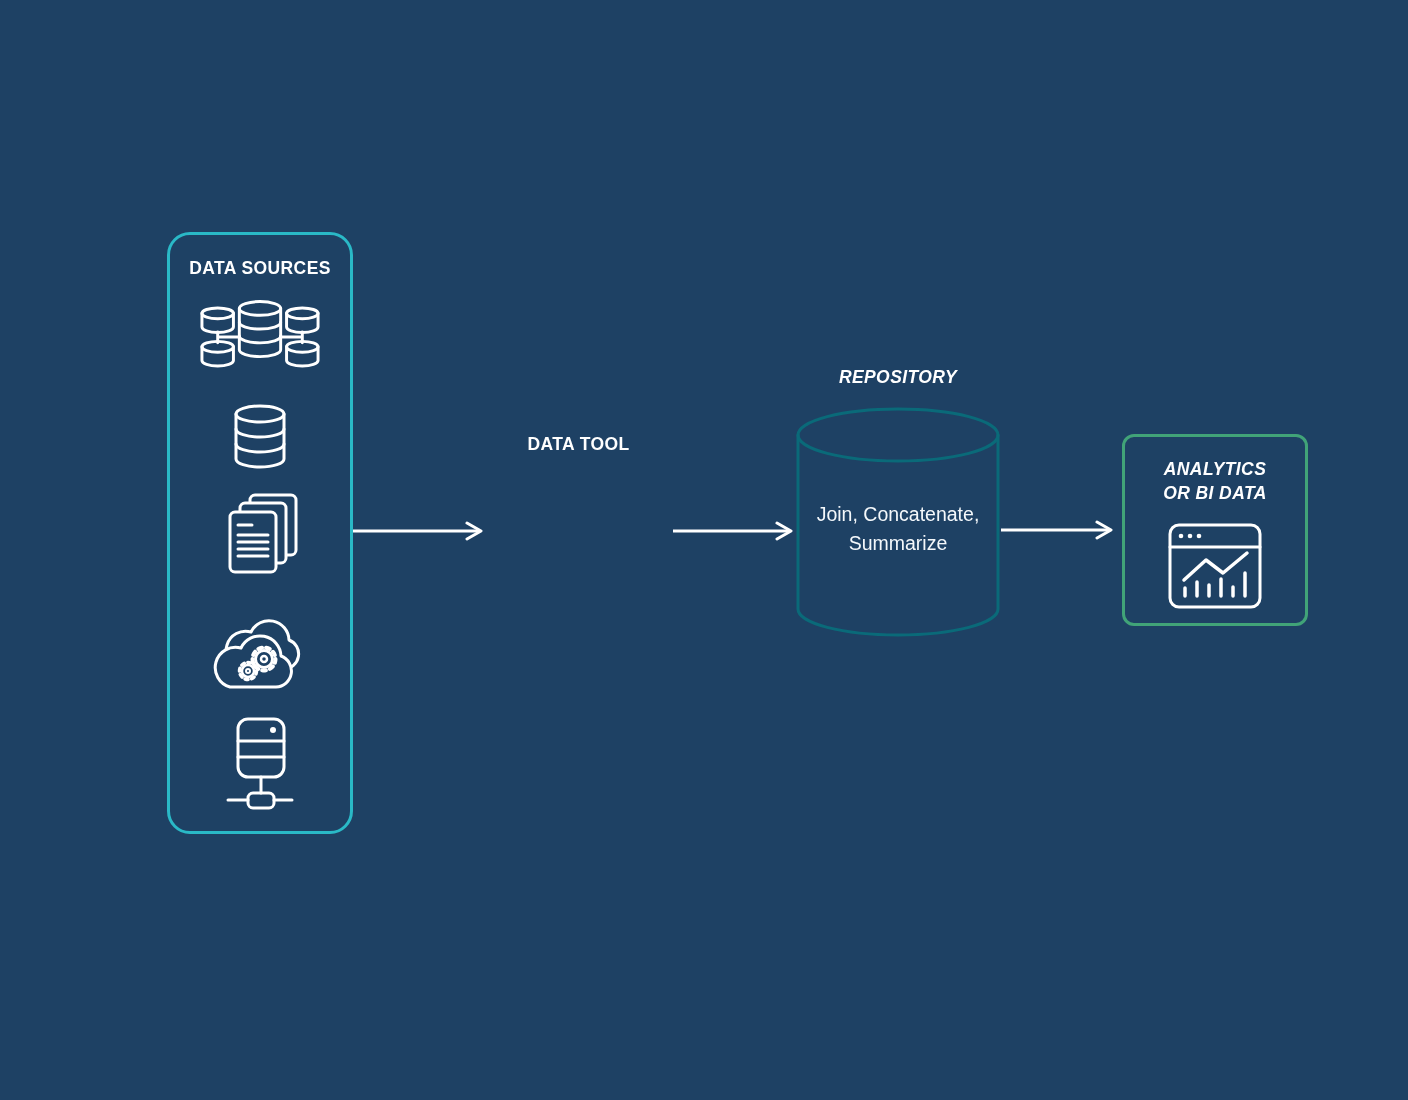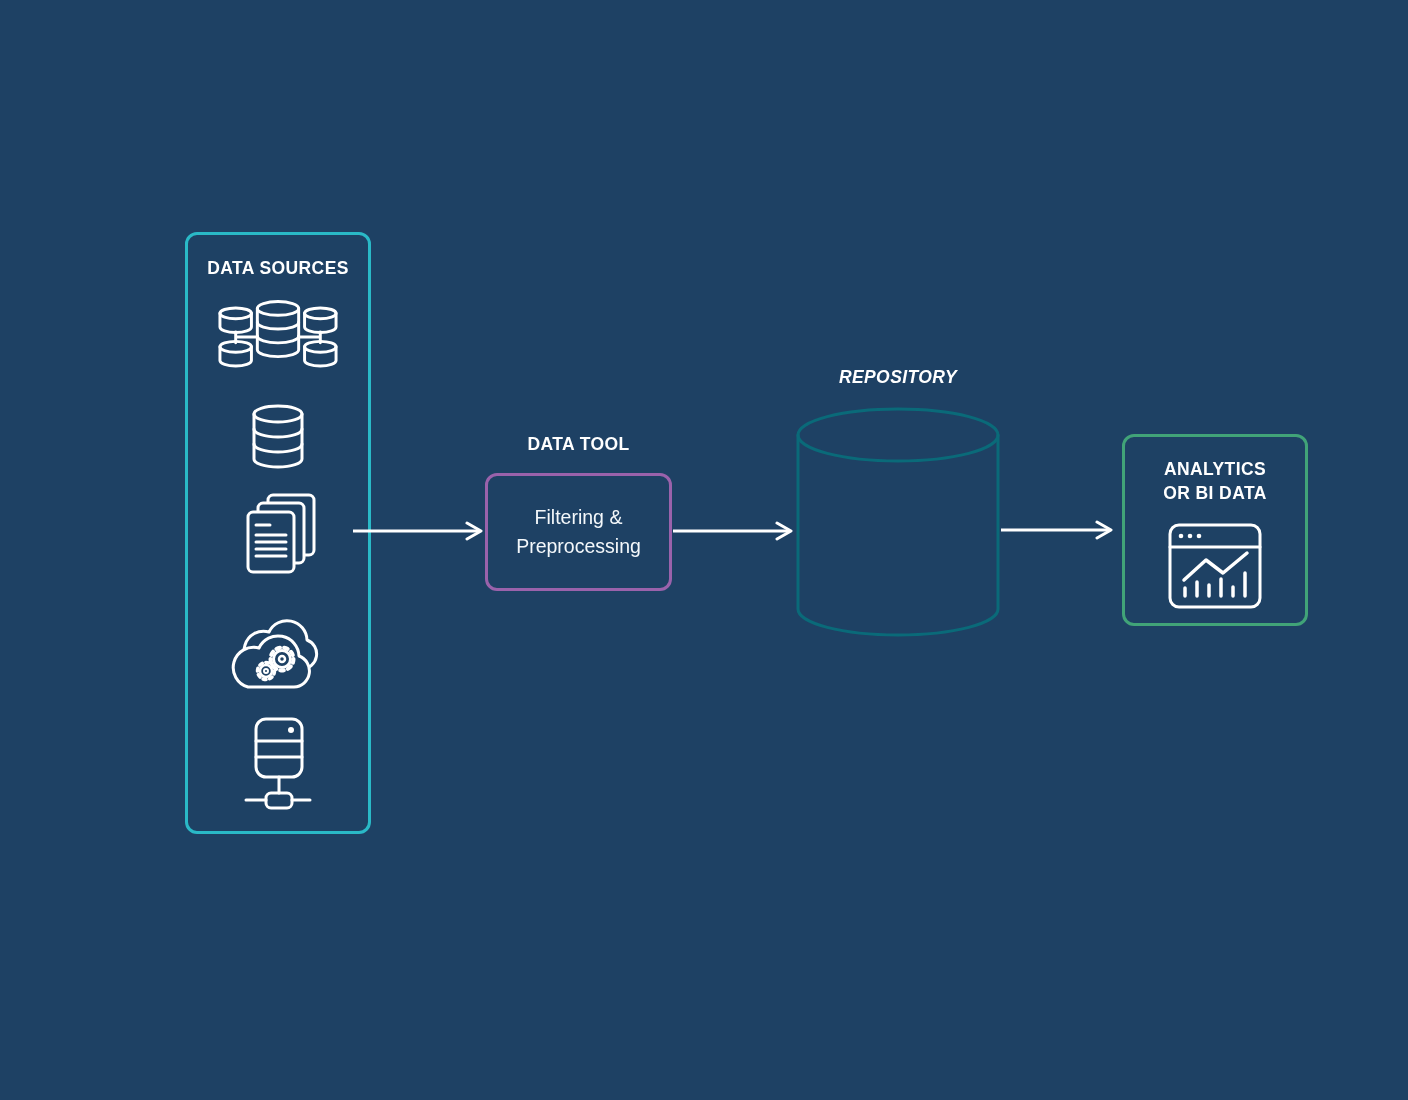--- a/index.html
+++ b/index.html
@@ -18,21 +18,21 @@
   .node-title{
     position:absolute;color:#ffffff;font-weight:bold;font-size:17.5px;
     letter-spacing:.4px;text-align:center;line-height:1.35;
   }
   .body-text{color:var(--text-white);font-size:19.5px;line-height:1.5;text-align:center;}
   .body-text span{display:block;}
 
   
   .ds-box{
     position:absolute;left:167px;top:232px;width:186px;height:602px;
-    border:3px solid var(--box-cyan);border-radius:12px;margin-left:18px;
+    border:3px solid var(--box-cyan);border-radius:23px;
   }
   .ds-title{position:absolute;left:0;top:22px;width:100%;}
   .ds-icon{position:absolute;left:50%;transform:translateX(-50%);color:var(--line-white);}
   .icon-1{top:64px;}
   .icon-2{top:168px;}
   .icon-3{top:258px;}
   .icon-4{top:372px;}
   .icon-5{top:482px;}
 
   
@@ -47,21 +47,21 @@
   .repo-title{left:795px;top:366px;width:206px;font-style:italic;}
   .repo-cyl{position:absolute;left:795px;top:406px;color:var(--cylinder-teal);}
   .repo-text{
     position:absolute;left:795px;top:406px;width:206px;height:232px;
     display:flex;align-items:center;justify-content:center;padding-top:14px;
   }
 
   
   .bi-box{
     position:absolute;left:1122px;top:434px;width:186px;height:192px;
-    border:3px solid var(--box-green);border-radius:12px;
+    border:3px solid var(--box-green);border-radius:12px;font-style:italic;
   }
   .bi-title{position:absolute;left:0;top:21px;width:100%;}
   .bi-icon{position:absolute;left:50%;top:86px;transform:translateX(-50%);color:var(--line-white);}
 
   
   .arrow{position:absolute;color:var(--line-white);}
   .arrow-1{left:353px;top:521px;}
   .arrow-2{left:673px;top:521px;}
   .arrow-3{left:1001px;top:520px;}
 
@@ -139,41 +139,41 @@
   </div>
 
   <svg class="arrow arrow-1" width="130" height="20" viewBox="0 0 130 20">
     <g class="stroke" stroke-width="2.6">
       <path d="M0,10 H126"></path>
       <path d="M114,2 L128,10 L114,18"></path>
     </g>
   </svg>
 
   <div class="node-title prep-title">DATA TOOL</div>
-  <div class="prep-box">
-    <div class="body-text">
-      <span>Filtering &amp;</span>
-      <span>Preprocessing</span>
-    </div>
-  </div>
 
   <svg class="arrow arrow-2" width="120" height="20" viewBox="0 0 120 20">
     <g class="stroke" stroke-width="2.6">
       <path d="M0,10 H116"></path>
       <path d="M104,2 L118,10 L104,18"></path>
     </g>
   </svg>
 
   <div class="node-title repo-title">REPOSITORY</div>
   <svg class="repo-cyl" width="206" height="232" viewBox="0 0 206 232">
     <g class="stroke" stroke-width="3.5">
       <ellipse cx="103" cy="29" rx="100" ry="26"></ellipse>
       <path d="M3,29 V203 A100,26 0 0 0 203,203 V29"></path>
     </g>
   </svg>
+  <div class="repo-text">
+    <div class="body-text">
+      <span>Join, Concatenate,</span>
+      <span>Summarize</span>
+    </div>
+  </div>
 
   <svg class="arrow arrow-3" width="112" height="20" viewBox="0 0 112 20">
     <g class="stroke" stroke-width="2.6">
       <path d="M0,10 H108"></path>
       <path d="M96,2 L110,10 L96,18"></path>
     </g>
   </svg>
 
   <div class="bi-box">
     <div class="node-title bi-title">

